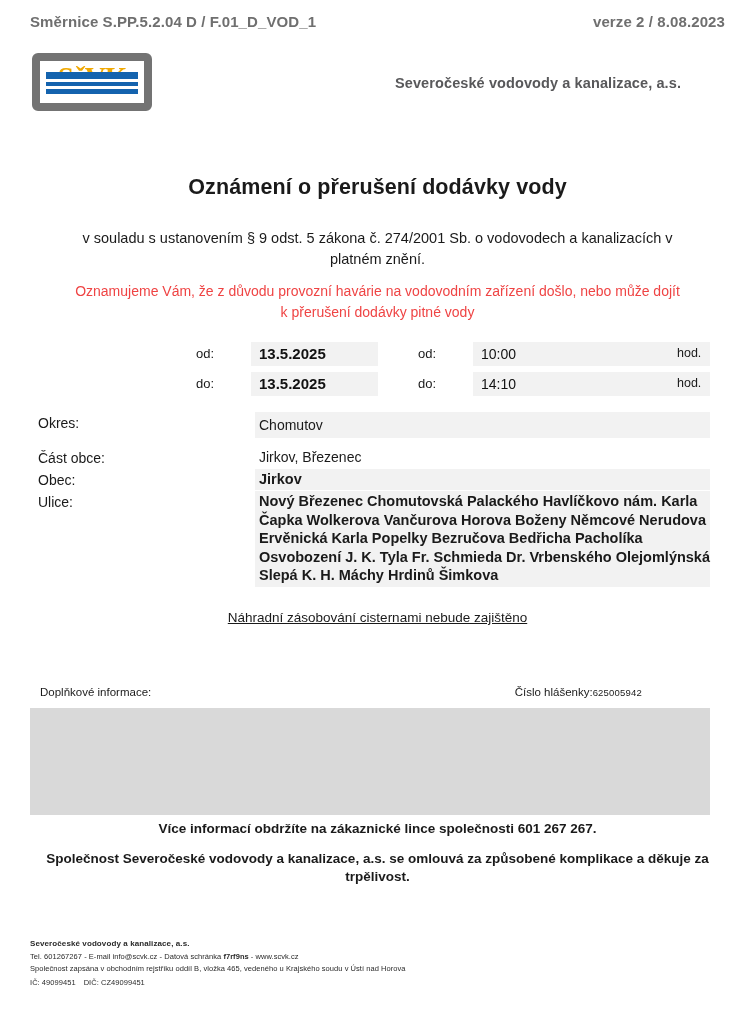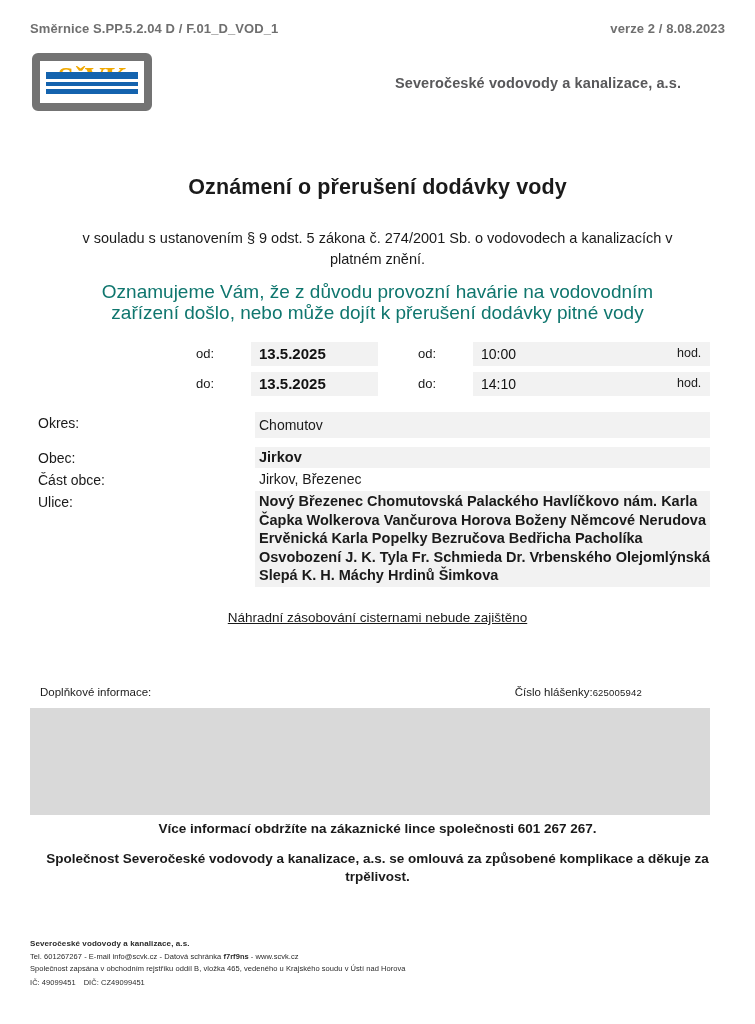--- a/index.html
+++ b/index.html
@@ -27,25 +27,24 @@
 
   
   .doc-header {
     position: absolute;
     top: 13px;
     left: 30px;
     right: 30px;
     display: flex;
     justify-content: space-between;
     align-items: center;
-    font-size: 13px;
+    font-size: 15px;
     font-weight: bold;
     color: #6f6f6f;
     letter-spacing: .1px;
-    margin-top: 8px;
   }
 
   
   .brand-band {
     position: absolute;
     top: 53px;
     left: 30px;
     right: 30px;
     height: 60px;
   }
@@ -122,23 +121,23 @@
     line-height: 21px;
     color: #1a1a1a;
   }
 
   .notice {
     position: absolute;
     top: 281px;
     left: 75px;
     width: 605px;
     text-align: center;
-    font-size: 19px;
+    font-size: 14px;
     line-height: 21px;
-    color: #0f766e;
+    color: #ef4444;
   }
 
   
   .dt-grid {
     position: absolute;
     top: 342px;
     left: 0;
     width: 755px;
     height: 58px;
   }
@@ -367,28 +366,28 @@
 
   <div class="loc">
 
     <div class="loc-row row-okres">
       <span class="loc-label">Okres:</span>
       <div class="loc-value shaded">Chomutov</div>
     </div>
 
     <div class="spacer-sm"></div>
 
+    <div class="loc-row row-cast">
+      <span class="loc-label">Část obce:</span>
+      <div class="loc-value">Jirkov, Březenec</div>
+    </div>
+
     <div class="loc-row row-obec">
       <span class="loc-label">Obec:</span>
       <div class="loc-value shaded bold">Jirkov</div>
-    </div>
-
-    <div class="loc-row row-cast">
-      <span class="loc-label">Část obce:</span>
-      <div class="loc-value">Jirkov, Březenec</div>
     </div>
 
     <div class="loc-row row-ulice">
       <span class="loc-label">Ulice:</span>
       <div class="loc-value shaded">Nový Březenec Chomutovská Palackého Havlíčkovo nám. Karla Čapka Wolkerova Vančurova Horova Boženy Němcové Nerudova Ervěnická Karla Popelky Bezručova Bedřicha Pacholíka Osvobození J. K. Tyla Fr. Schmieda Dr. Vrbenského Olejomlýnská Slepá K. H. Máchy Hrdinů Šimkova</div>
     </div>
 
   </div>
 
   <div class="no-tank">

